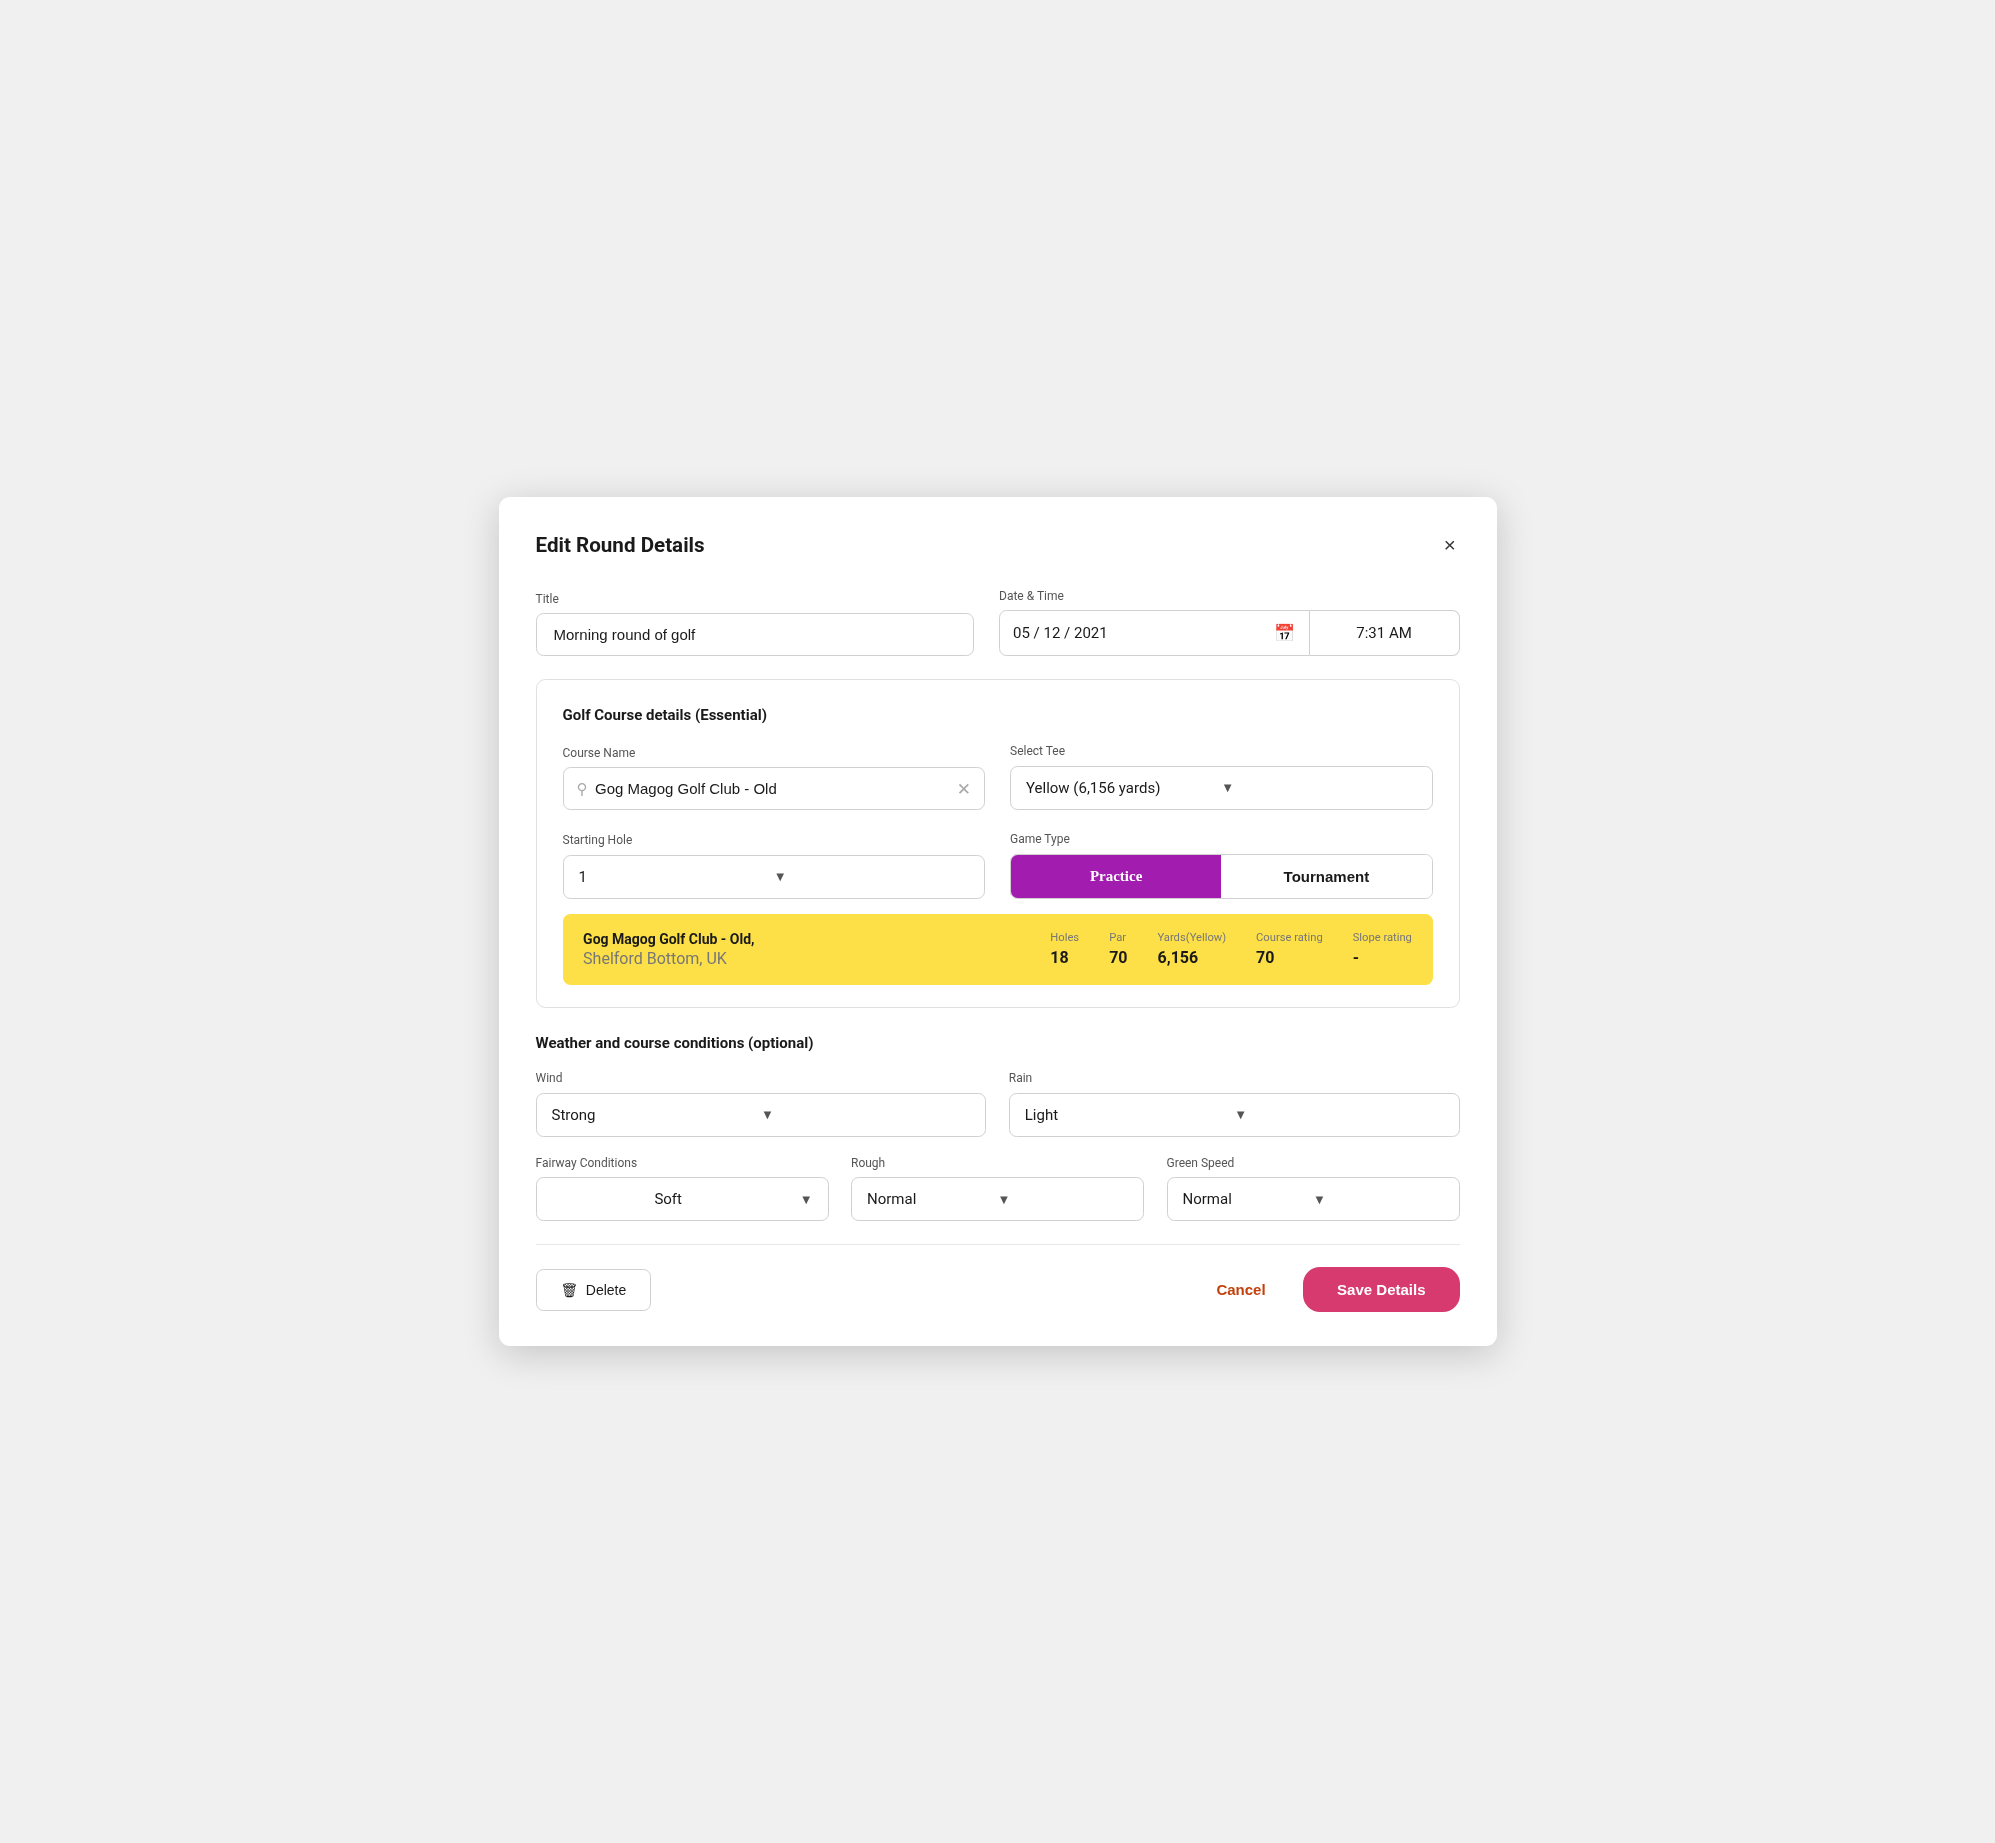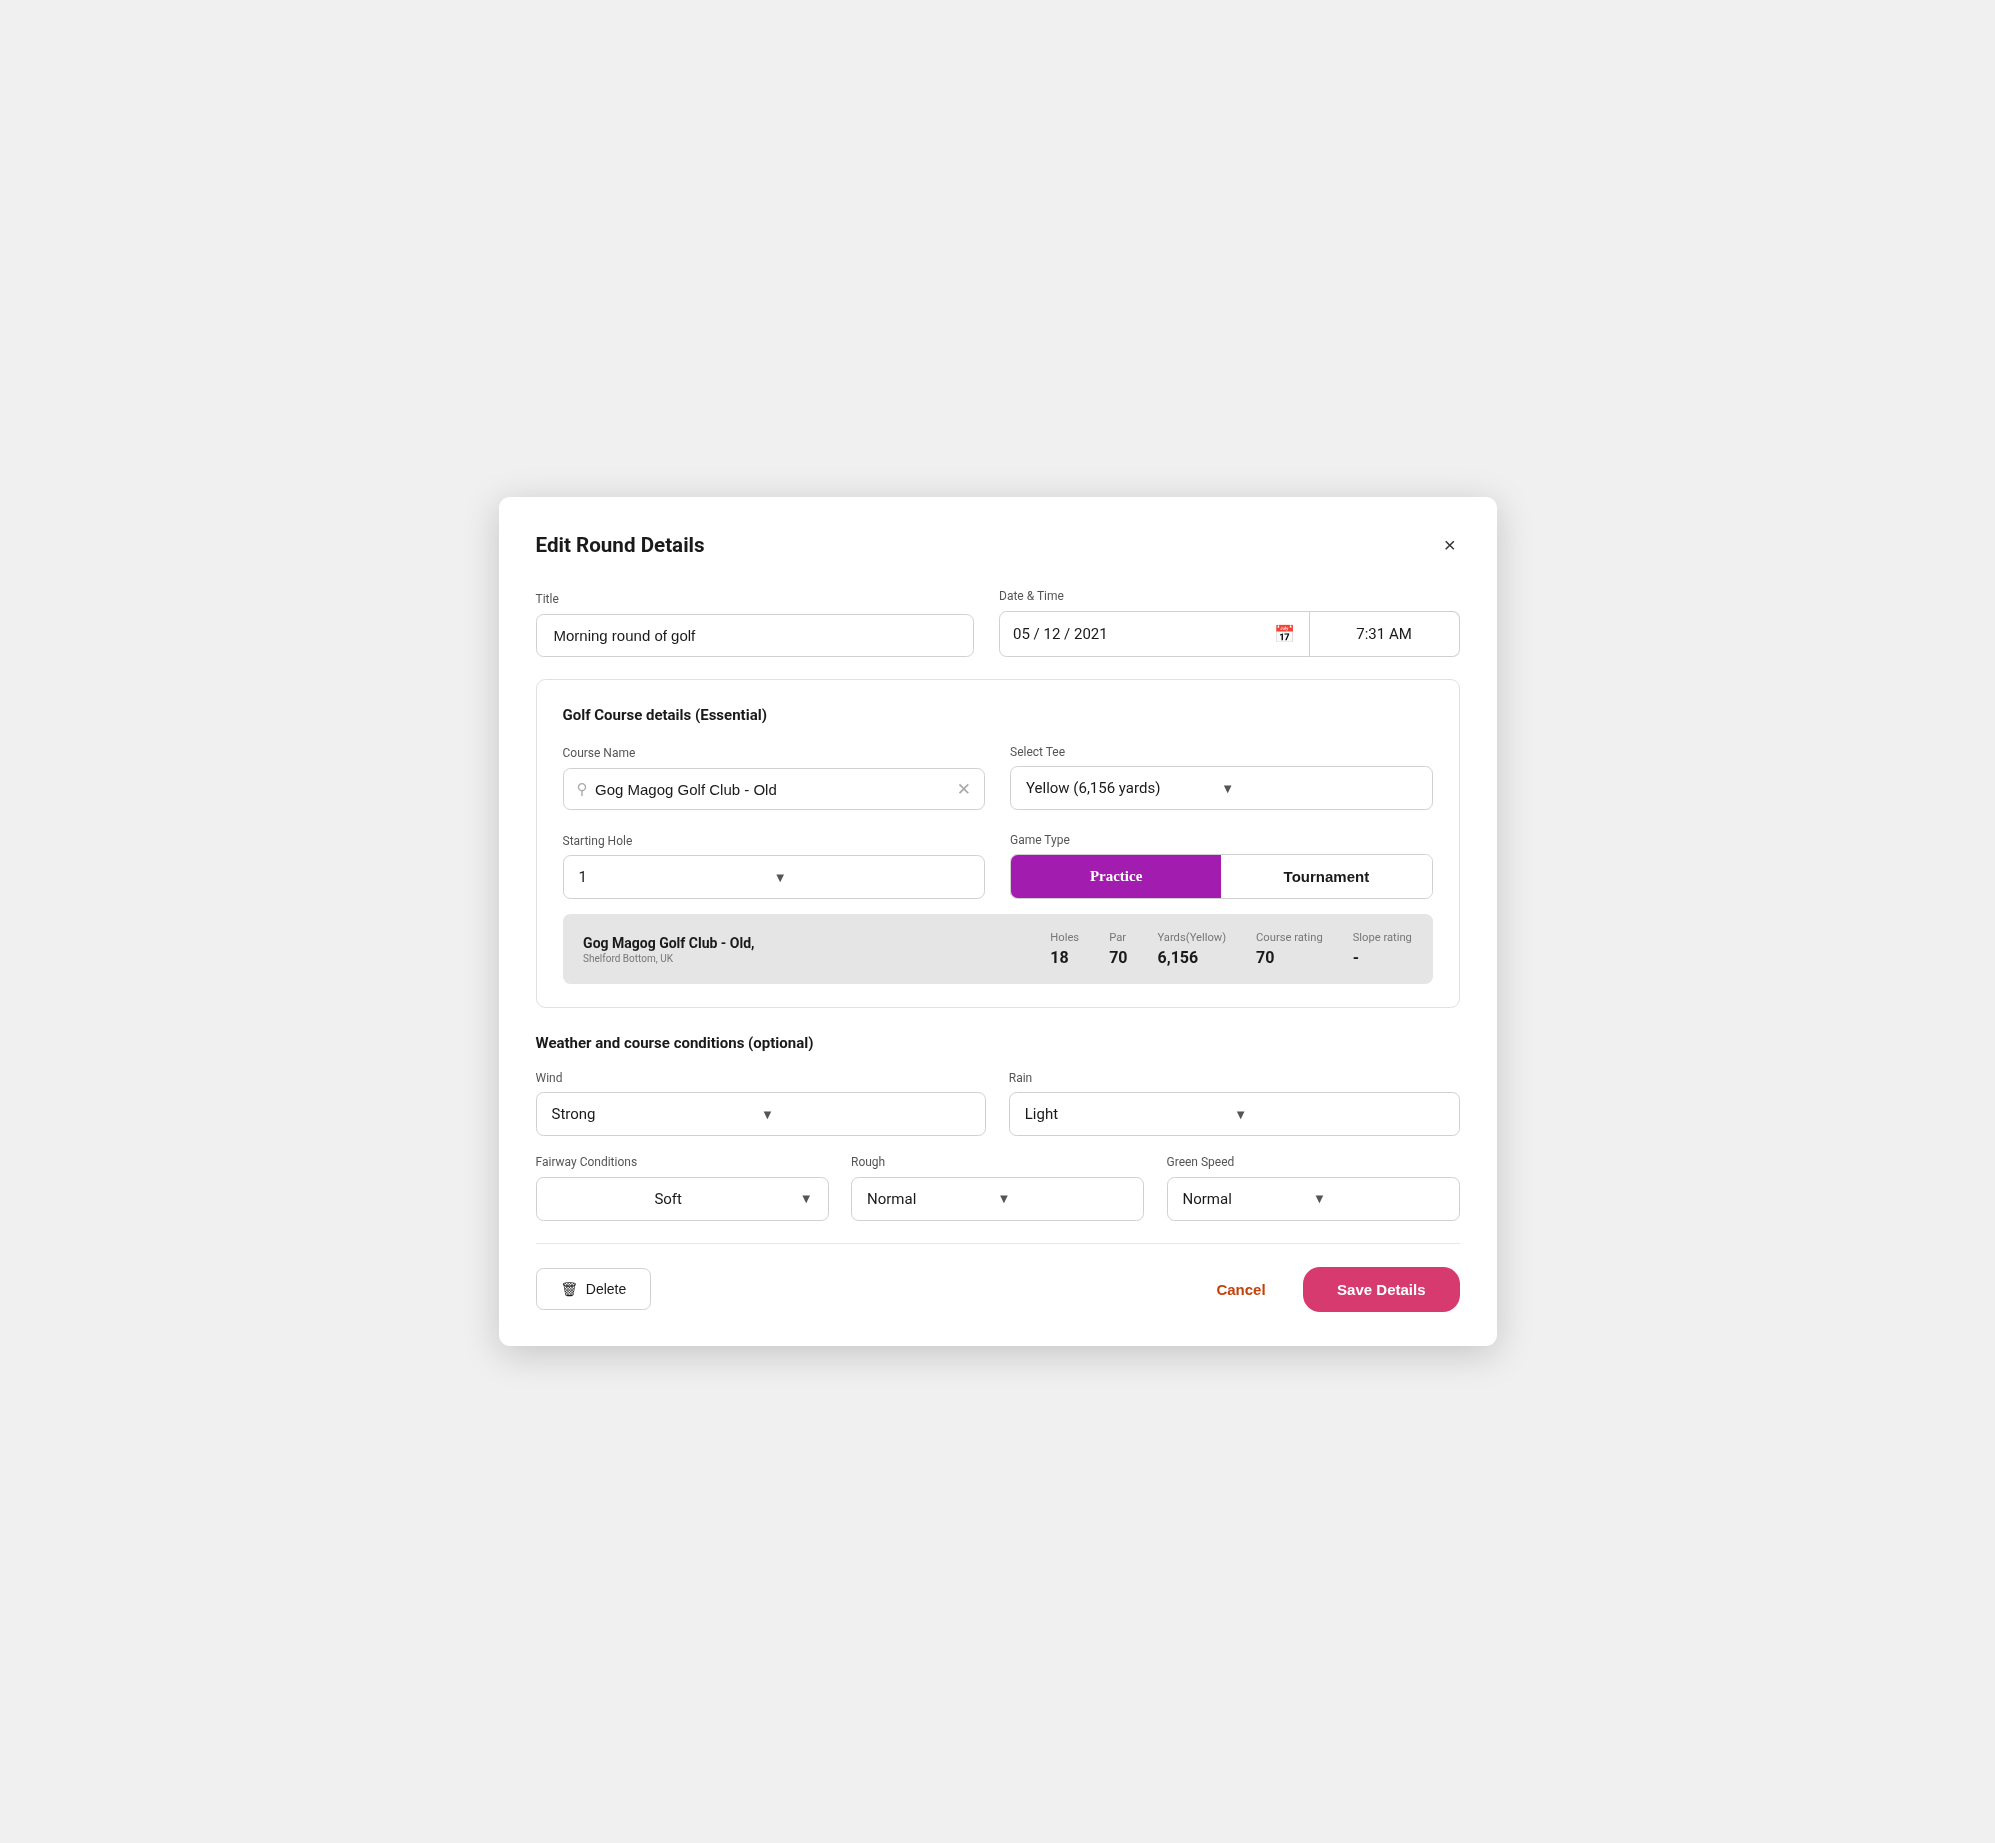--- a/index.html
+++ b/index.html
@@ -167,31 +167,31 @@
     .toggle-btn.active {
       background: #a21caf;
       color: #fff;
       font-family: Liberation Serif, serif;
     }
     .toggle-btn.inactive {
       background: #fff;
       color: #1a1a1a;
     }
     .course-info-card {
-      background: #e5e5e5;
+      background: #fde047;
       border-radius: 7.5px;
       padding: 17px 20.6px;
       display: flex;
       align-items: center;
       gap: 0;
       margin-top: 7.5px;
     }
     .course-info-name { flex: 2; }
     .course-info-name .name { font-size: 14px; font-weight: 700; color: #1a1a1a; }
-    .course-info-name .location { font-size: 10px; color: #777; margin-top: 1.9px; }
+    .course-info-name .location { font-size: 16px; color: #777; margin-top: 1.9px; }
     .course-stats {
       display: flex;
       gap: 30px;
       align-items: center;
     }
     .stat-col { text-align: left; }
     .stat-label { font-size: 11.2px; color: #777; margin-bottom: 3.7px; }
     .stat-value { font-size: 16px; font-weight: 700; color: #1a1a1a; }
     .weather-section-title {
       font-size: 15px;

